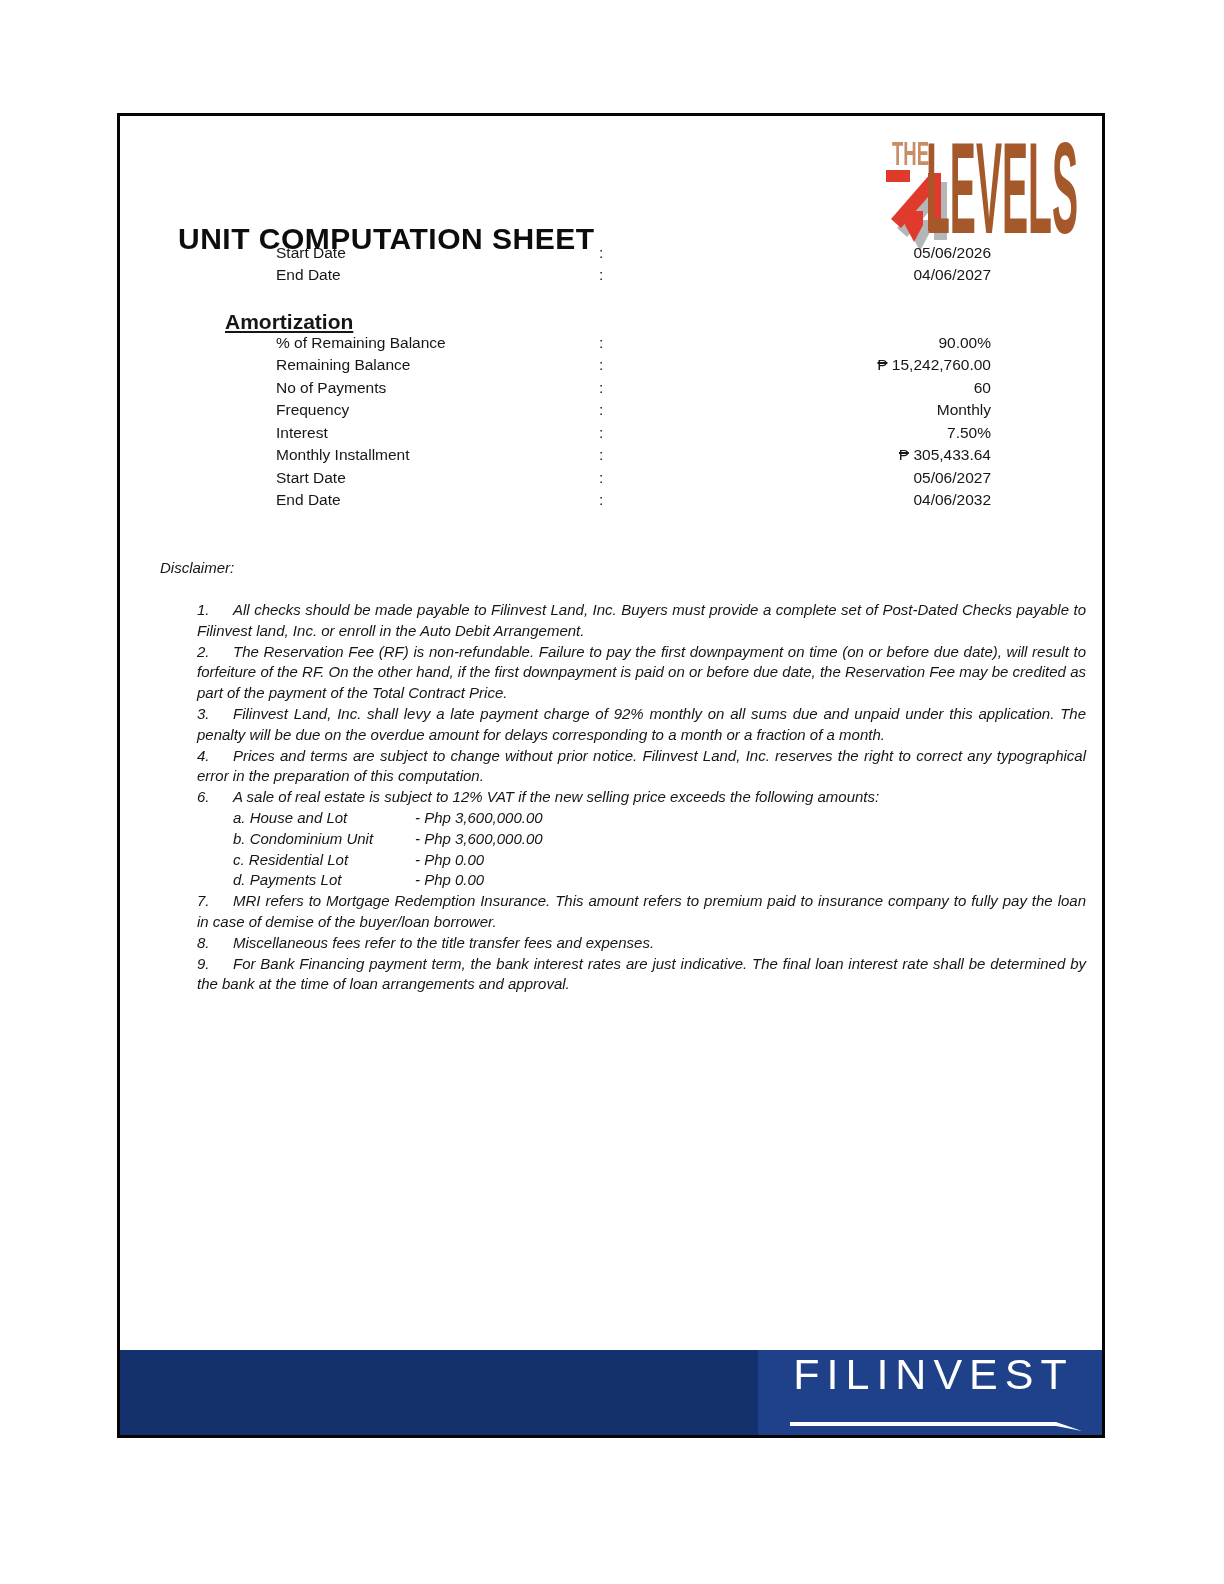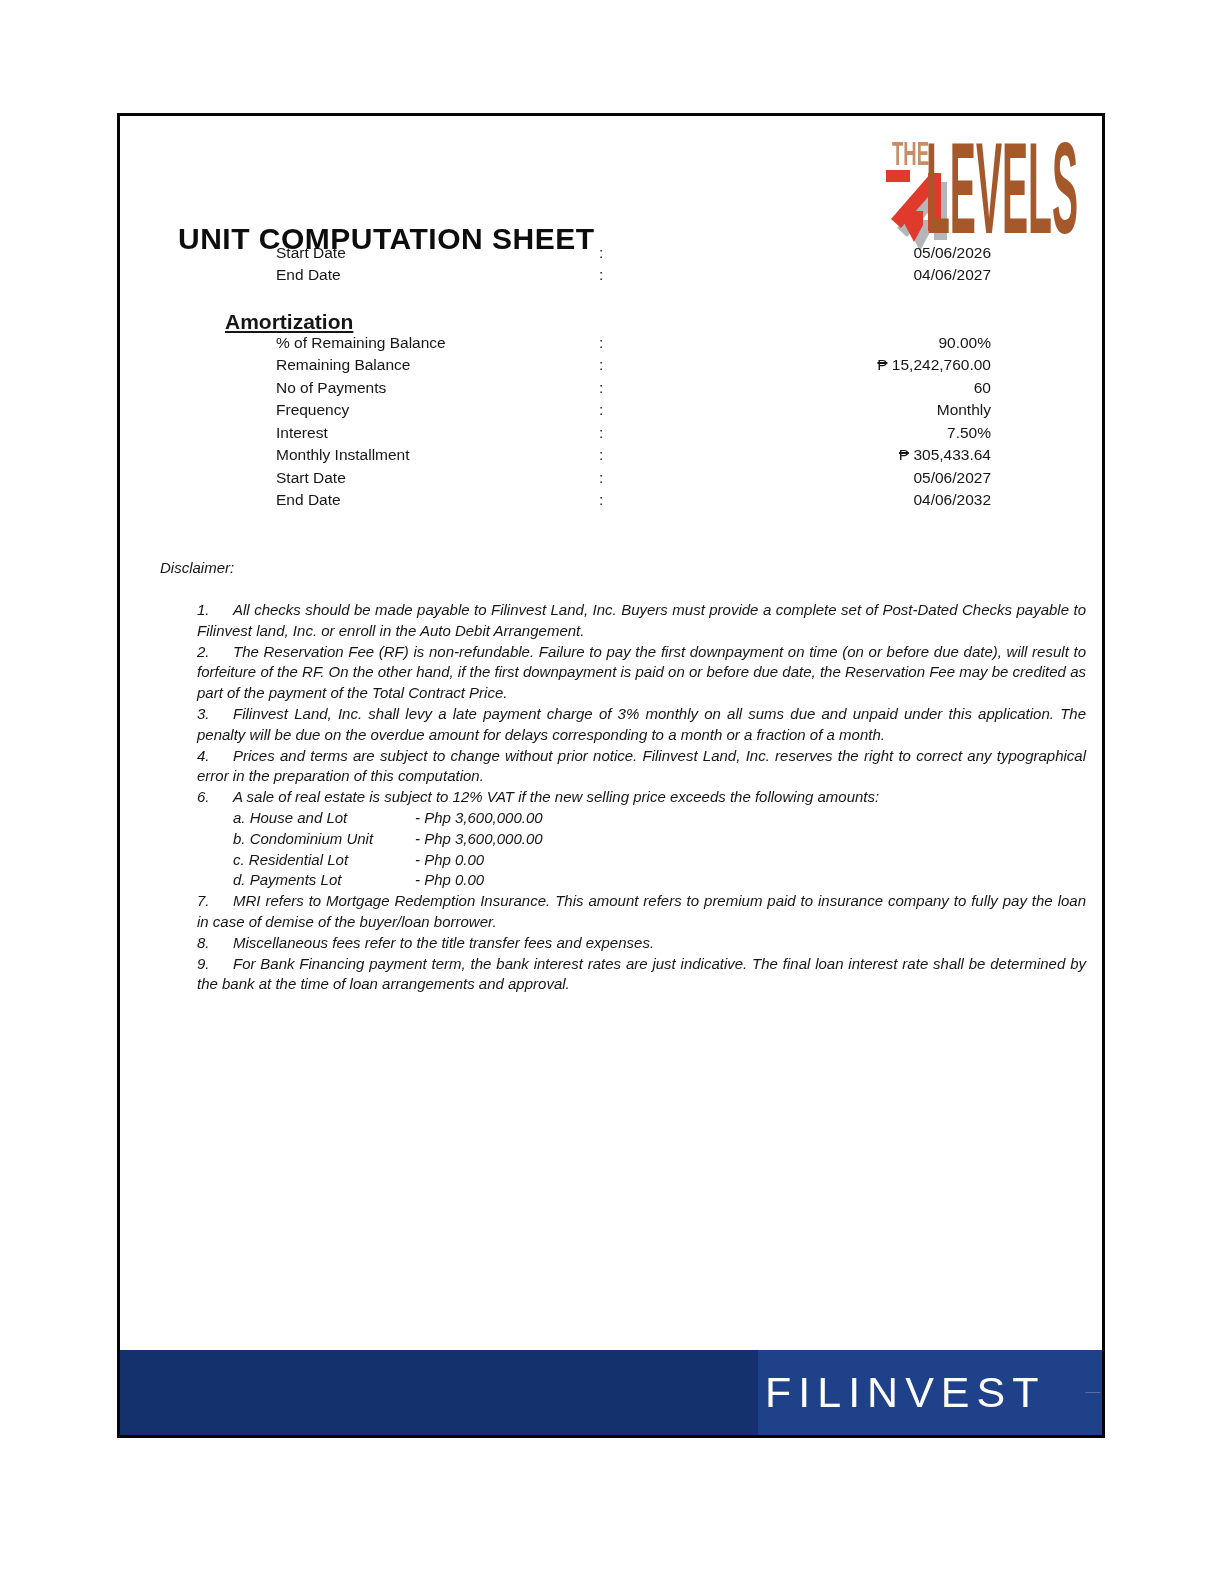--- a/index.html
+++ b/index.html
@@ -38,22 +38,22 @@
   .ditem .num{display:inline-block;width:36px;}
   .dsub{margin-left:36px;text-align:left;}
   .dsub .sname{display:inline-block;width:182px;}
 
   .footer{
     position:absolute;left:0;top:1234px;width:982px;height:85px;
     background:#14316e;
   }
   .footer-block{
     position:absolute;left:638px;top:0;width:344px;height:85px;
-    background:#1e4189;display:flex;flex-direction:row;
-    align-items:center;justify-content:flex-start;gap:24px;
+    background:#1e4189;display:flex;flex-direction:column;
+    align-items:center;justify-content:center;gap:24px;
   }
   .filinvest{
     color:#ffffff;font-size:43px;letter-spacing:7px;line-height:1;
     padding-left:7px;white-space:nowrap;
   }
   .funderline{display:block;margin:1px 0 0 16px;}
 </style>
 </head>
 <body>
 
@@ -131,21 +131,21 @@
     <span class="lbl">End Date</span>
     <span class="colon">:</span>
     <span class="val">04/06/2032</span>
   </div>
 
   <div class="disclaimer-label">Disclaimer:</div>
 
   <div class="ditems">
     <div class="ditem"><span class="num">1.</span><span>All checks should be made payable to Filinvest Land, Inc. Buyers must  provide a complete set of Post-Dated Checks payable to Filinvest land, Inc. or enroll in the Auto Debit Arrangement.</span></div>
     <div class="ditem"><span class="num">2.</span><span>The Reservation Fee (RF) is non-refundable. Failure to pay the first downpayment on time (on or before due date), will result to forfeiture of the RF. On the other hand, if the first downpayment is paid on or before due date, the Reservation Fee may be credited as part of the payment of the Total Contract Price.</span></div>
-    <div class="ditem"><span class="num">3.</span><span>Filinvest Land, Inc. shall levy a late payment charge of 3% monthly on all sums due and unpaid under this application. The penalty will be due on the overdue amount for delays corresponding to a month or a fraction of a month.</span></div>
+    <div class="ditem"><span class="num">3.</span><span>Filinvest Land, Inc. shall levy a late payment charge of 92% monthly on all sums due and unpaid under this application. The penalty will be due on the overdue amount for delays corresponding to a month or a fraction of a month.</span></div>
     <div class="ditem"><span class="num">4.</span><span>Prices and terms are subject to change without prior notice. Filinvest Land, Inc. reserves the right to correct any typographical error in the preparation of this computation.</span></div>
     <div class="ditem"><span class="num">6.</span><span>A sale of real estate is subject to 12% VAT if the new selling price exceeds the following amounts:</span></div>
     <div class="dsub"><span class="sname">a. House and Lot</span><span>- Php 3,600,000.00</span></div>
     <div class="dsub"><span class="sname">b. Condominium Unit</span><span>- Php 3,600,000.00</span></div>
     <div class="dsub"><span class="sname">c. Residential Lot</span><span>- Php 0.00</span></div>
     <div class="dsub"><span class="sname">d. Payments Lot</span><span>- Php 0.00</span></div>
     <div class="ditem"><span class="num">7.</span><span>MRI refers to Mortgage Redemption Insurance. This amount refers to premium paid to insurance company to fully pay the loan in case of demise of the buyer/loan borrower.</span></div>
     <div class="ditem"><span class="num">8.</span><span>Miscellaneous fees refer to the title transfer fees and expenses.</span></div>
     <div class="ditem"><span class="num">9.</span><span>For Bank Financing payment term, the bank interest rates are just indicative. The final loan interest rate shall be determined by the bank at the time of loan arrangements and approval.</span></div>
   </div>

